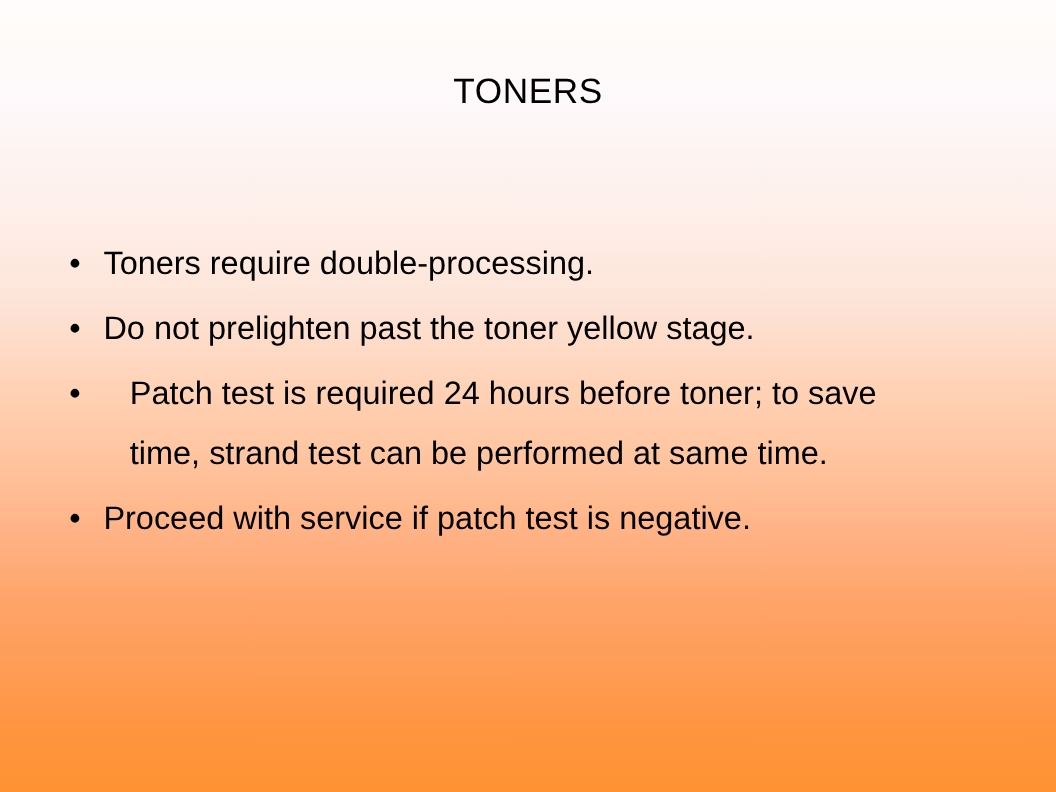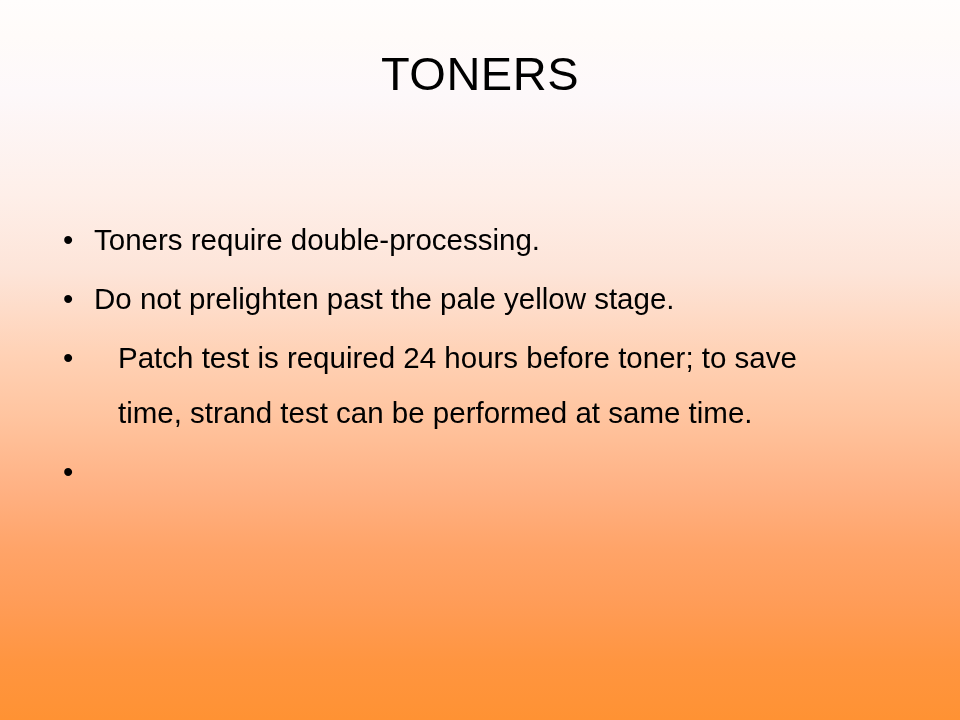--- a/index.html
+++ b/index.html
@@ -35,23 +35,23 @@
   }
   #title-area {
     position: absolute;
     left: 0;
     top: 48px;
     width: 960px;
     text-align: center;
   }
   #slide-title {
     display: inline-block;
-    margin: 0;
+    margin: 18px;
     font-family: "Liberation Sans", sans-serif;
-    font-size: 47px;
+    font-size: 32px;
     font-weight: normal;
     line-height: 1.1;
     color: #000000;
     letter-spacing: 0.5px;
     white-space: nowrap;
   }
   #body-area {
     position: absolute;
     left: 56px;
     top: 212px;
@@ -104,28 +104,29 @@
   <div id="body-area">
     <ul class="bullets">
 
       <li class="w-1">
         <span class="bullet-marker">•</span>
         <span class="bullet-text">Toners require double-processing.</span>
       </li>
 
       <li class="w-2">
         <span class="bullet-marker">•</span>
-        <span class="bullet-text">Do not prelighten past the pale yellow stage.</span>
+        <span class="bullet-text">Do not prelighten past the toner yellow stage.</span>
       </li>
 
       <li class="w-3">
         <span class="bullet-marker">•</span>
         <span class="bullet-text">Patch test is required 24 hours before toner; to save time, strand test can be performed at same time.</span>
       </li>
 
       <li class="w-4">
         <span class="bullet-marker">•</span>
+        <span class="bullet-text">Proceed with service if patch test is negative.</span>
       </li>
 
     </ul>
   </div>
 
 </div>
 
 </body></html>

